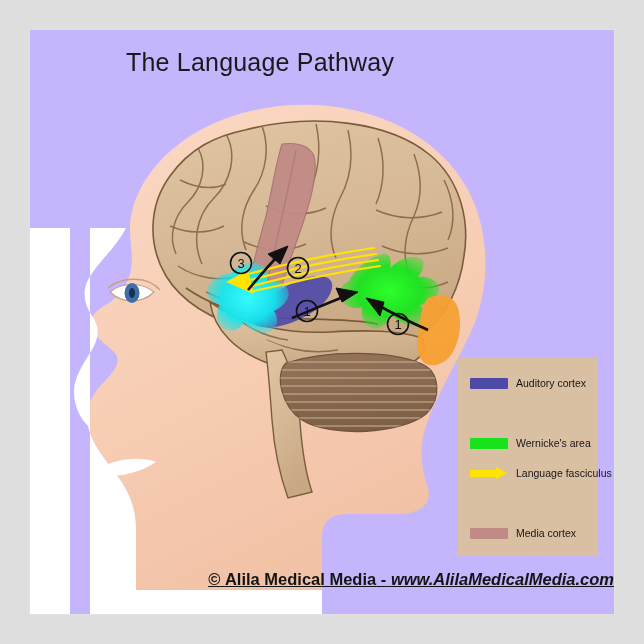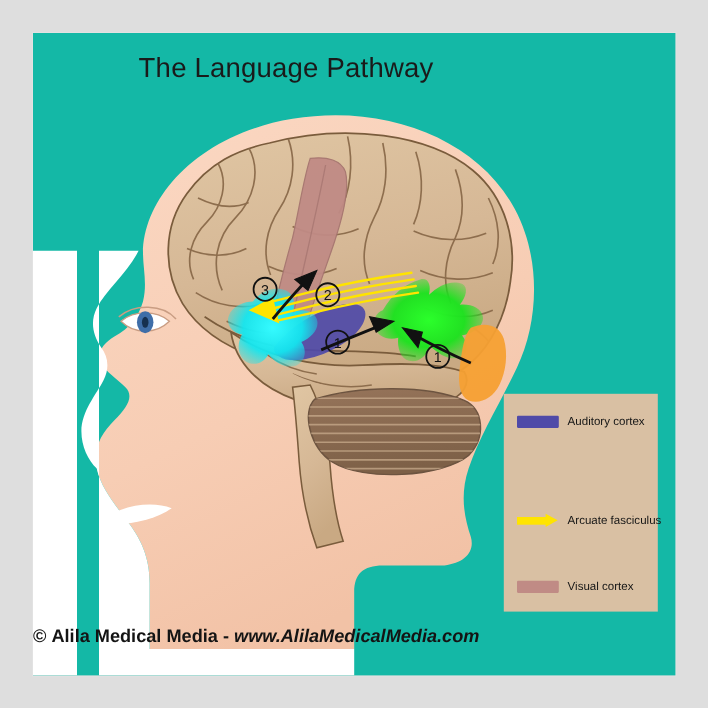--- a/index.html
+++ b/index.html
@@ -6,21 +6,21 @@
   body{
     width:644px;height:644px;
     background:#dedede;
     font-family:"Liberation Sans", sans-serif;
     overflow:hidden;
   }
   #poster{
     position:absolute;
     left:30px;top:30px;
     width:584px;height:584px;
-    background:#14b8a6;
+    background:#c4b5fd;
     box-shadow:0 0 0 1px #e2e2e2;
     overflow:hidden;
   }
   #title{
     position:absolute;
     left:96px;top:18px;
     font-size:25px;
     color:#1a1a1a;
     letter-spacing:.2px;
     white-space:nowrap;
@@ -60,25 +60,26 @@
     border-left:11px solid #ffe400;
   }
   .leg-label{
     font-size:10.5px;
     color:#161616;
     white-space:nowrap;
   }
   #copyright{
     position:absolute;
     left:0;top:540px;width:584px;
-    text-align:left;
+    text-align:right;
     font-size:16.5px;
     font-weight:bold;
     color:#141414;
     white-space:nowrap;
+    text-decoration:underline;
   }
   #copyright .url{font-style:italic;}
   .num{
     font-size:13px;
     fill:#111;
     font-family:"Liberation Sans", sans-serif;
   }
 </style>
 </head>
 <body>
@@ -312,33 +313,37 @@
   </svg>
 
   <div id="legend">
 
     <div class="leg-row" style="top:14px">
       <span class="sw" style="background:#4f4aa8"></span>
       <span class="leg-label">Auditory cortex</span>
     </div>
 
 
+    <div class="leg-row" style="top:74px">
+      <span class="sw" style="background:#18e21c"></span>
+      <span class="leg-label">Wernicke's area</span>
+    </div>
 
     <div class="leg-row" style="top:104px">
       <span class="sw arrowed">
         <span class="bar"></span>
           <span class="tip"></span>
       </span>
-      <span class="leg-label">Arcuate fasciculus</span>
+      <span class="leg-label">Language fasciculus</span>
     </div>
 
 
     <div class="leg-row" style="top:164px">
       <span class="sw" style="background:#c08b85"></span>
-      <span class="leg-label">Visual cortex</span>
+      <span class="leg-label">Media cortex</span>
     </div>
   </div>
 
   <div id="copyright">
     <span>©</span><span>&nbsp;</span><span>Alila Medical Media</span><span> - </span><span class="url">www.AlilaMedicalMedia.com</span>
   </div>
 
 </div>
 
 </body></html>

